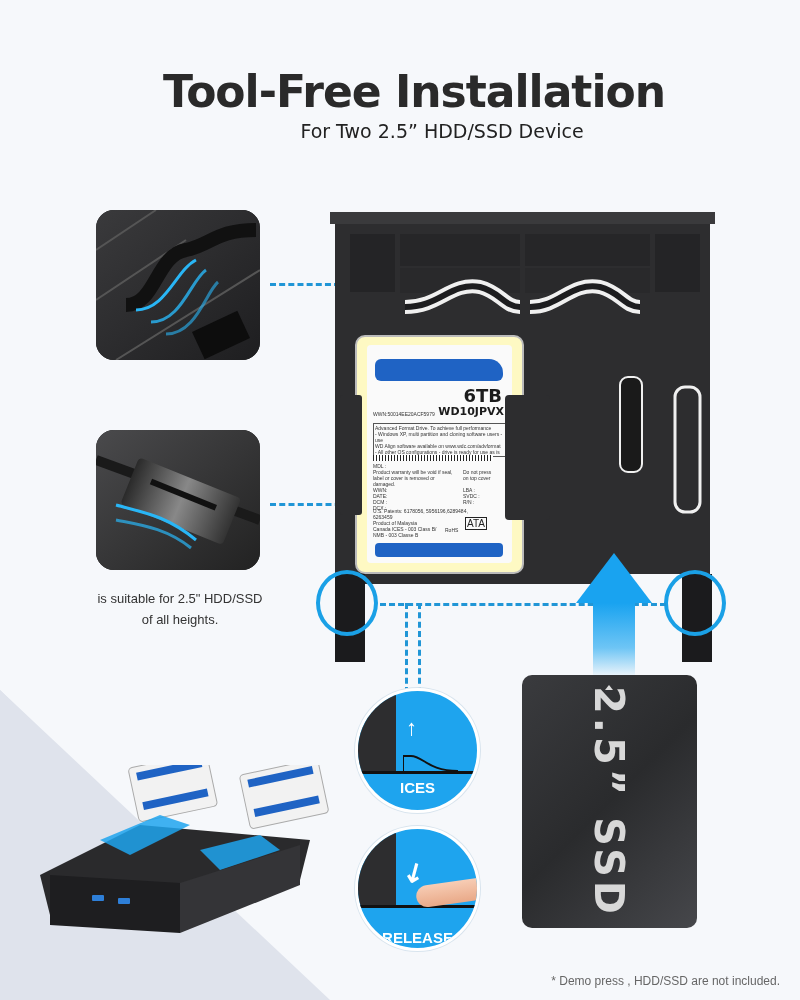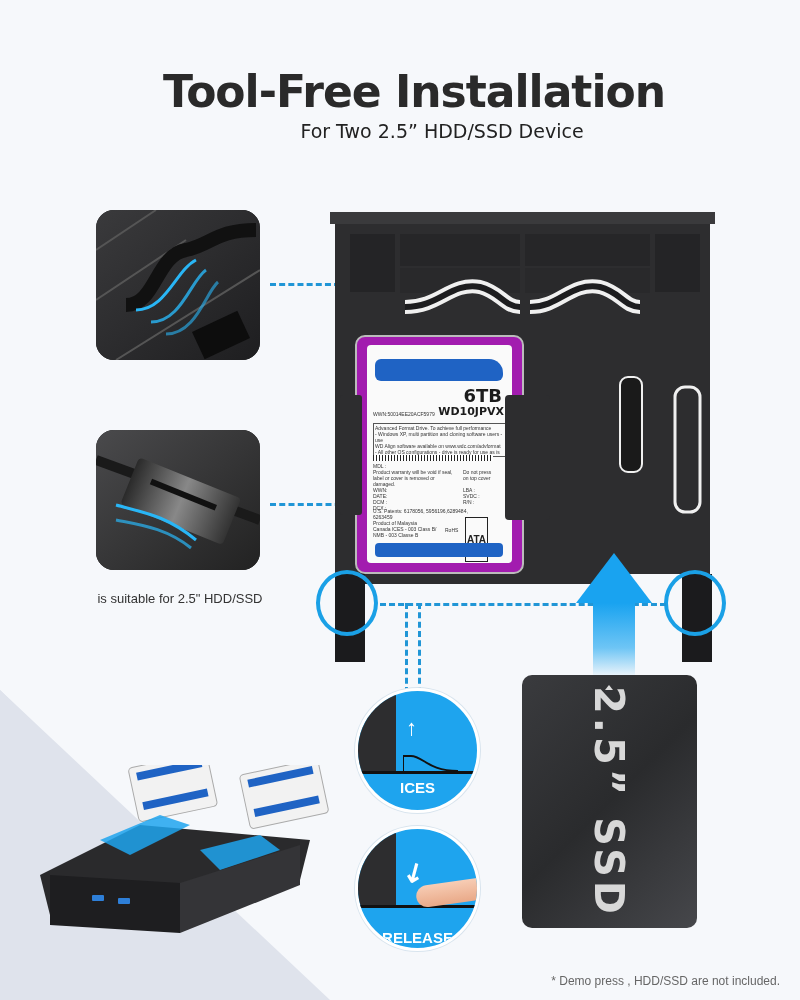--- a/index.html
+++ b/index.html
@@ -13,21 +13,21 @@
   .dash-v { border-left:3px dashed #2196d6; width:0; }
   .dot { width:12px; height:12px; border-radius:50%; background:#1a9be6; }
   .ring { border:4px solid #1aa0e6; border-radius:50%; box-sizing:border-box; }
   .badge-circle { border-radius:50%; background:#1ea4ee; overflow:hidden; box-sizing:border-box; border:3px solid #fff; box-shadow:0 0 0 1px #d8e4ee; }
   .badge-label { color:#fff; font-weight:bold; font-size:15px; width:100%; text-align:center; }
   .ssd { border-radius:10px; background:linear-gradient(135deg,#3a3b3e 0%,#2a2b2d 50%,#46474b 100%); }
   .ssd-text { color:#d8d8d8; font-family:"DejaVu Sans", sans-serif; font-weight:bold; font-size:40px; transform:rotate(90deg); transform-origin:center; white-space:nowrap; letter-spacing:4px; }
   .arrow-shaft { background:linear-gradient(to bottom,#19a3f0 0%,#6ec5f5 60%,rgba(200,230,250,0) 100%); }
   .arrow-head { width:0; height:0; border-left:38px solid transparent; border-right:38px solid transparent; border-bottom:50px solid #19a3f0; }
   .footnote { top:974px; right:20px; font-size:12px; color:#666; }
-  .hdd { background:#a21caf; border-radius:10px; border:2px solid #bbb; }
+  .hdd { background:#fef9c3; border-radius:10px; border:2px solid #bbb; }
   .hdd-label { background:#fafafa; border-radius:4px; }
   .wd-band { background:#1f63c4; border-radius:6px 14px 6px 6px; }
   .hdd-cap { font-family:"DejaVu Sans", sans-serif; font-weight:bold; color:#1b1b1b; }
   .tiny { font-size:5px; color:#333; line-height:6px; }
   .diag-bg { background:#dfe3ec; }
 </style>
 </head>
 <body>
 
 <div class="abs diag-bg" style="left:0; top:690px; width:800px; height:320px; clip-path:polygon(0 0, 0 100%, 330px 100%, 330px 100%);"></div>
@@ -79,20 +79,21 @@
 </div>
 
 <div class="abs dash-h" style="left:270px; top:283px; width:180px;"></div>
 <div class="abs dash-v" style="left:449px; top:283px; height:18px;"></div>
 <div class="abs dot" style="left:444px; top:300px;"></div>
 <div class="abs dash-h" style="left:270px; top:503px; width:80px;"></div>
 <div class="abs dot" style="left:342px; top:497px;"></div>
 
 <div class="abs caption">
   <div>is suitable for 2.5" HDD/SSD</div>
+  <div>of all heights.</div>
 </div>
 
 <div class="abs" style="left:330px; top:212px; width:390px; height:450px;">
   <svg width="390" height="450">
     <rect x="0" y="0" width="385" height="12" fill="#3a3a3c"></rect>
     <rect x="5" y="12" width="375" height="350" fill="#2d2d2f"></rect>
     <rect x="20" y="22" width="45" height="58" fill="#242426"></rect>
     <rect x="70" y="22" width="120" height="32" fill="#262628"></rect>
     <rect x="195" y="22" width="125" height="32" fill="#262628"></rect>
     <rect x="325" y="22" width="45" height="58" fill="#242426"></rect>
@@ -138,21 +139,21 @@
       <div style="margin-top:6px;">LBA :</div>
       <div>SVDC :</div>
       <div>R/N :</div>
     </div>
     <div class="abs tiny" style="left:6px; top:163px; width:100px;">
       <div>U.S. Patents: 6178056, 5956196,6289484, 6263459</div>
       <div>Product of Malaysia</div>
       <div>Canada ICES - 003 Class B/</div>
       <div>NMB - 003 Classe B</div>
     </div>
-    <div class="abs" style="left:98px; top:172px; font-size:10px; font-weight:bold; border:1px solid #222; padding:16px 1px; color:#222;">ATA</div>
+    <div class="abs" style="left:98px; top:172px; font-size:10px; font-weight:normal; border:1px solid #222; padding:0 1px; color:#222;">ATA</div>
     <div class="abs tiny" style="left:78px; top:182px;">RoHS</div>
     <div class="abs wd-band" style="left:8px; top:198px; width:128px; height:14px; border-radius:4px;"></div>
   </div>
 </div>
 
 <div class="abs" style="left:340px; top:395px; width:22px; height:120px; background:#2d2d2f; border-radius:3px;"></div>
 <div class="abs" style="left:505px; top:395px; width:45px; height:125px; background:#2d2d2f; border-radius:4px;"></div>
 
 <div class="abs ring" style="left:316px; top:570px; width:62px; height:66px;"></div>
 <div class="abs ring" style="left:664px; top:570px; width:62px; height:66px;"></div>

